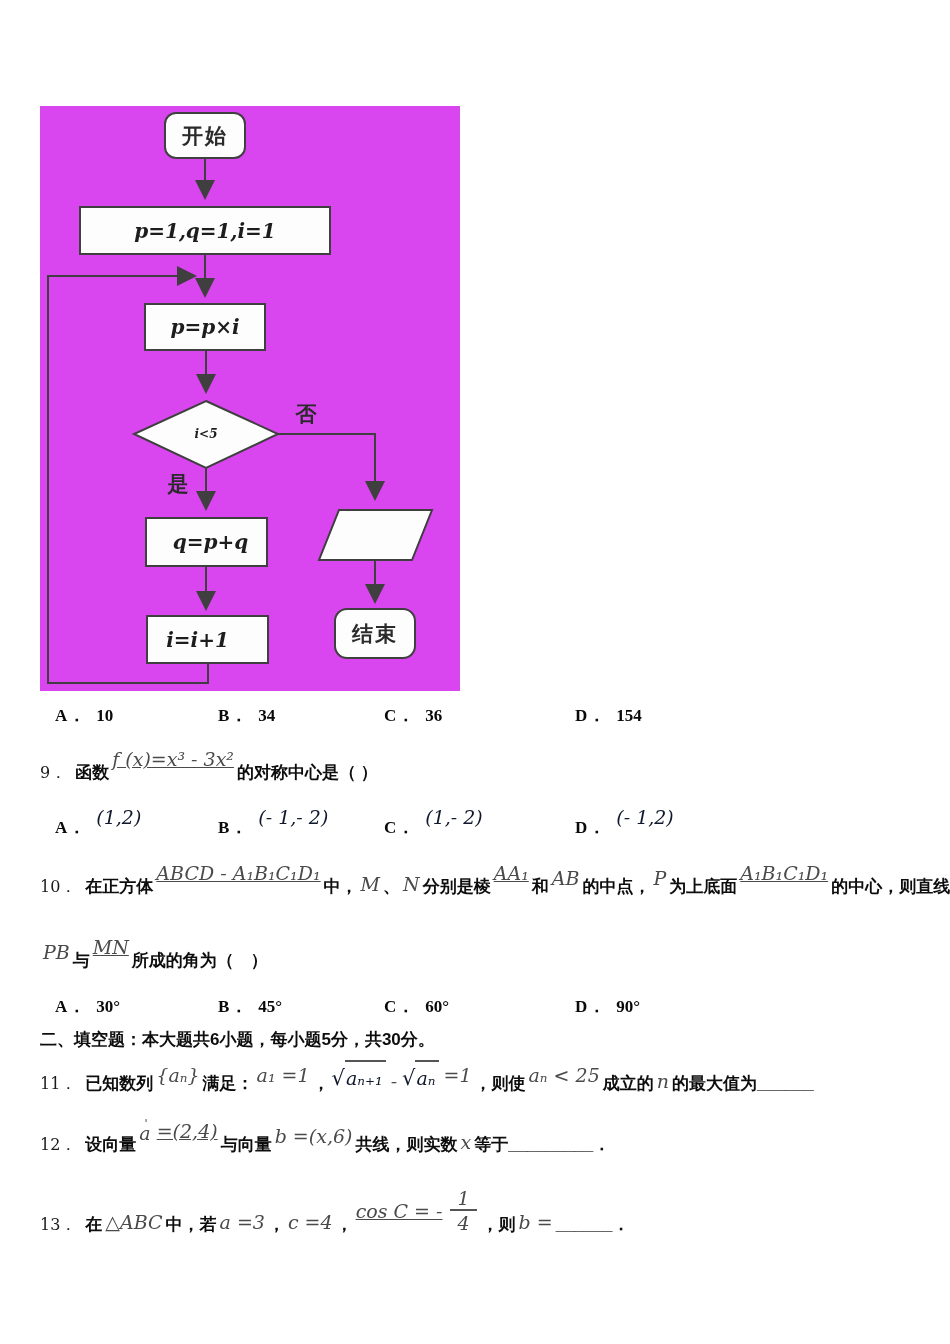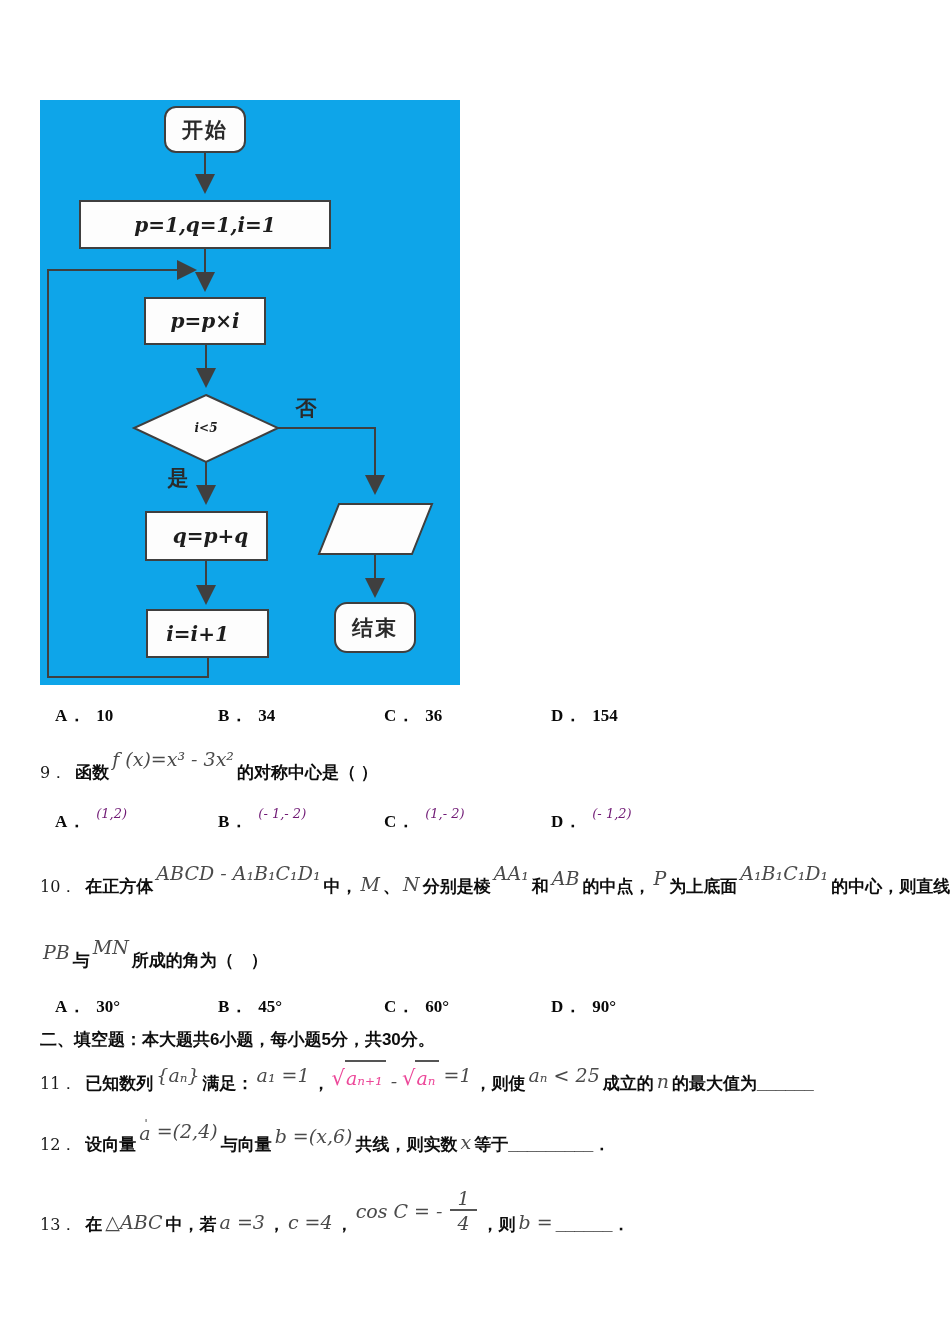--- a/index.html
+++ b/index.html
@@ -1,68 +1,68 @@
 <!DOCTYPE html>
 <html><head>
 <meta charset="utf-8">
 <style>
   html,body{margin:0;padding:0;}
   body{
     width:950px;height:1344px;background:#ffffff;position:relative;
     font-family:"Liberation Sans",sans-serif;overflow:hidden;
   }
   
-  .fc{position:absolute;left:40px;top:100px;width:420px;height:585px;background:#0ea5e9;}
+  .fc{position:absolute;left:40px;top:106px;width:420px;height:585px;background:#d946ef;}
   .fc svg{position:absolute;left:0;top:0;}
   .fc-label{
     position:absolute;display:flex;align-items:center;justify-content:center;
     color:#2a2a2a;font-weight:700;font-size:21px;letter-spacing:2px;
   }
   .fc-math{
     font-family:"DejaVu Serif",serif;font-style:italic;font-weight:700;
     font-size:20px;letter-spacing:0;color:#1d1d1d;
   }
   .fc-cond{font-size:12px;}
   .fc-small{font-size:21px;}
   
   .qline{position:absolute;left:40px;white-space:nowrap;line-height:30px;}
   .qnum{font-family:"DejaVu Serif",serif;font-size:16px;color:#1a1a1a;margin-right:9px;}
   .cn{font-weight:700;font-size:17px;color:#0d0d0d;}
   .math,.mathb,.math2{
     font-family:"DejaVu Serif",serif;font-style:italic;font-size:19px;
     color:#4a4a4a;margin:0 3px;
   }
   .math{vertical-align:7px;}
-  .math2{vertical-align:12px;}
+  .math2{vertical-align:12px;text-decoration:underline;}
   .mathb{vertical-align:1px;}
   .sqrt{
     display:inline-block;font-family:"DejaVu Serif",serif;font-style:italic;
-    font-size:19px;color:#ec4899;vertical-align:4px;margin:0 2px;
+    font-size:19px;color:#0f172a;vertical-align:4px;margin:0 2px;
   }
   .rt{font-style:normal;font-size:21px;}
   .rad{display:inline-block;border-top:2px solid #555;padding:1px 3px 0 1px;}
   .frac{display:inline-block;text-align:center;font-family:"DejaVu Serif",serif;
     font-style:italic;font-size:19px;color:#4a4a4a;margin:0 5px;vertical-align:baseline;}
   .fn{display:block;border-bottom:2px solid #555;padding:0 7px 1px;line-height:20px;}
   .fd{display:block;padding-top:2px;line-height:20px;}
   .vec{position:relative;font-family:"DejaVu Serif",serif;font-style:italic;
     font-size:19px;color:#4a4a4a;vertical-align:10px;margin:0 3px;}
   .vm{position:absolute;left:5px;top:-12px;font-size:13px;font-style:normal;color:#4a4a4a;}
   
   .opt-row{position:absolute;left:0;width:950px;height:36px;}
   .opt-cell{position:absolute;white-space:nowrap;margin-left:8px;}
   .opt-label,.opt-val{
     font-family:"Liberation Serif",serif;font-weight:700;font-size:17px;color:#0a0a0a;
   }
   .opt-label{margin-right:10px;letter-spacing:1px;}
   .mathv{
     font-family:"DejaVu Serif",serif;font-style:italic;font-weight:400;
-    font-size:13px;color:#701a75;vertical-align:9px;
+    font-size:19px;color:#0f172a;vertical-align:9px;
   }
-  .c1{left:47px;}.c2{left:210px;}.c3{left:376px;}.c4{left:543px;}
+  .c1{left:47px;}.c2{left:210px;}.c3{left:376px;}.c4{left:567px;}
   .sec-header .cn{font-size:17px;margin-top:14px;}
 </style>
 </head>
 <body>
 
 <div class="fc">
   <svg width="420" height="585" viewBox="0 0 420 585">
     <defs>
       <marker id="ah" markerWidth="12" markerHeight="10" refX="9" refY="5" orient="auto">
         <path d="M0,0 L10,5 L0,10 z" fill="#3f3f3f"></path>

